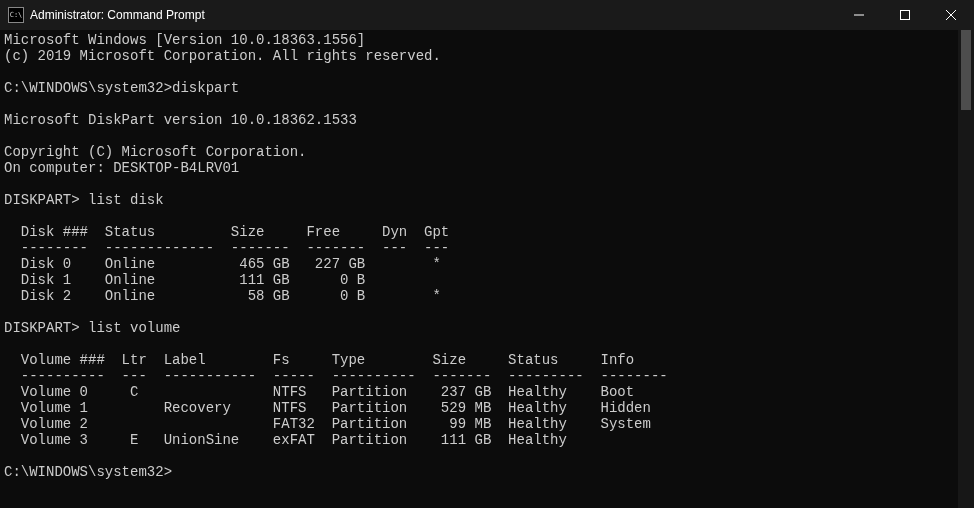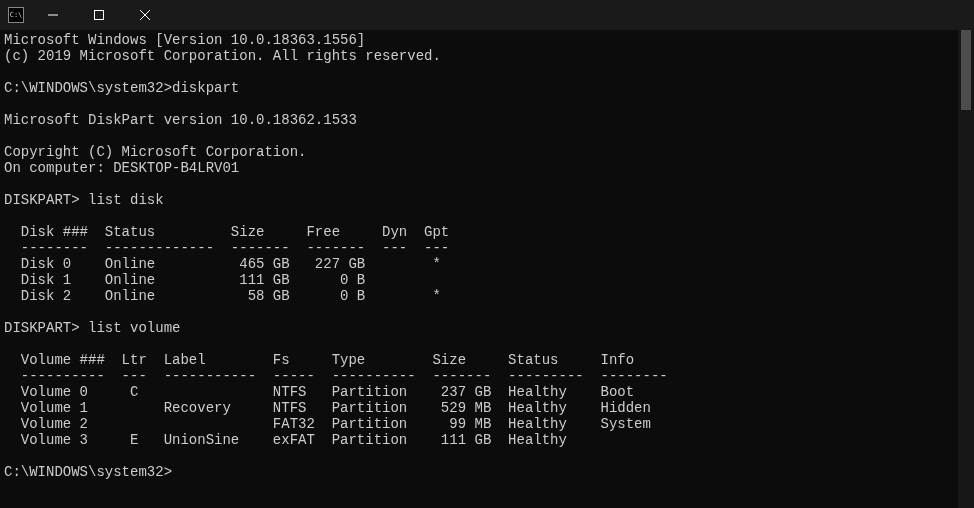--- a/index.html
+++ b/index.html
@@ -80,20 +80,21 @@
       right: 3px;
       height: 80px;
       background: #4d4d4d;
     }
   </style>
 </head>
 <body>
 
 <div class="titlebar">
   <span class="titlebar-icon">C:\</span>
+  <span class="titlebar-title">Administrator: Command Prompt</span>
   <div class="window-controls">
     <div class="window-control">
       <svg width="10" height="10" viewBox="0 0 10 10">
         <rect x="0" y="4.5" width="10" height="1" fill="#ffffff"></rect>
       </svg>
     </div>
     <div class="window-control">
       <svg width="10" height="10" viewBox="0 0 10 10">
         <rect x="0.5" y="0.5" width="9" height="9" fill="none" stroke="#ffffff" stroke-width="1"></rect>
       </svg>

